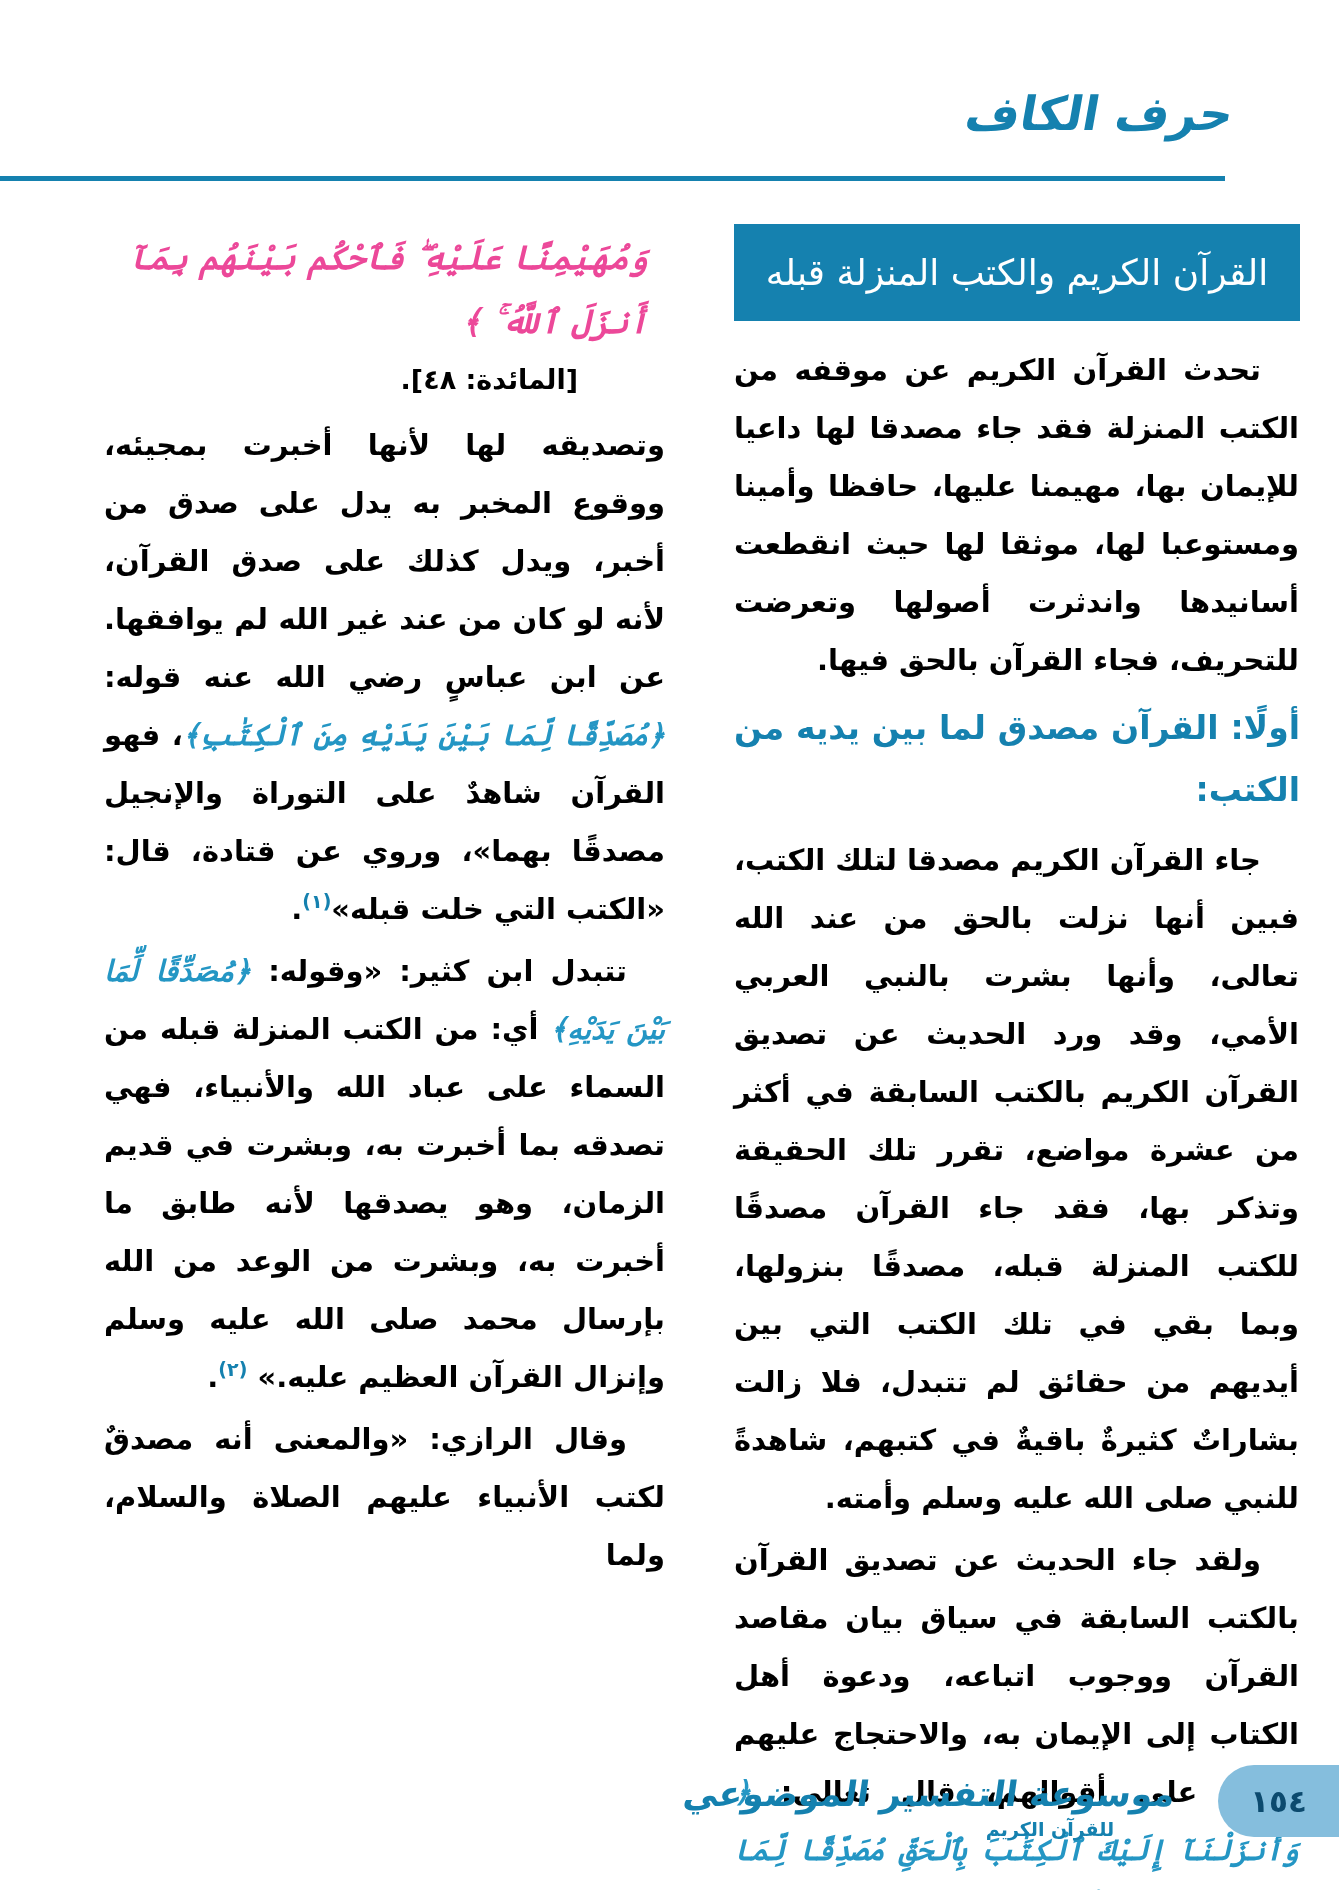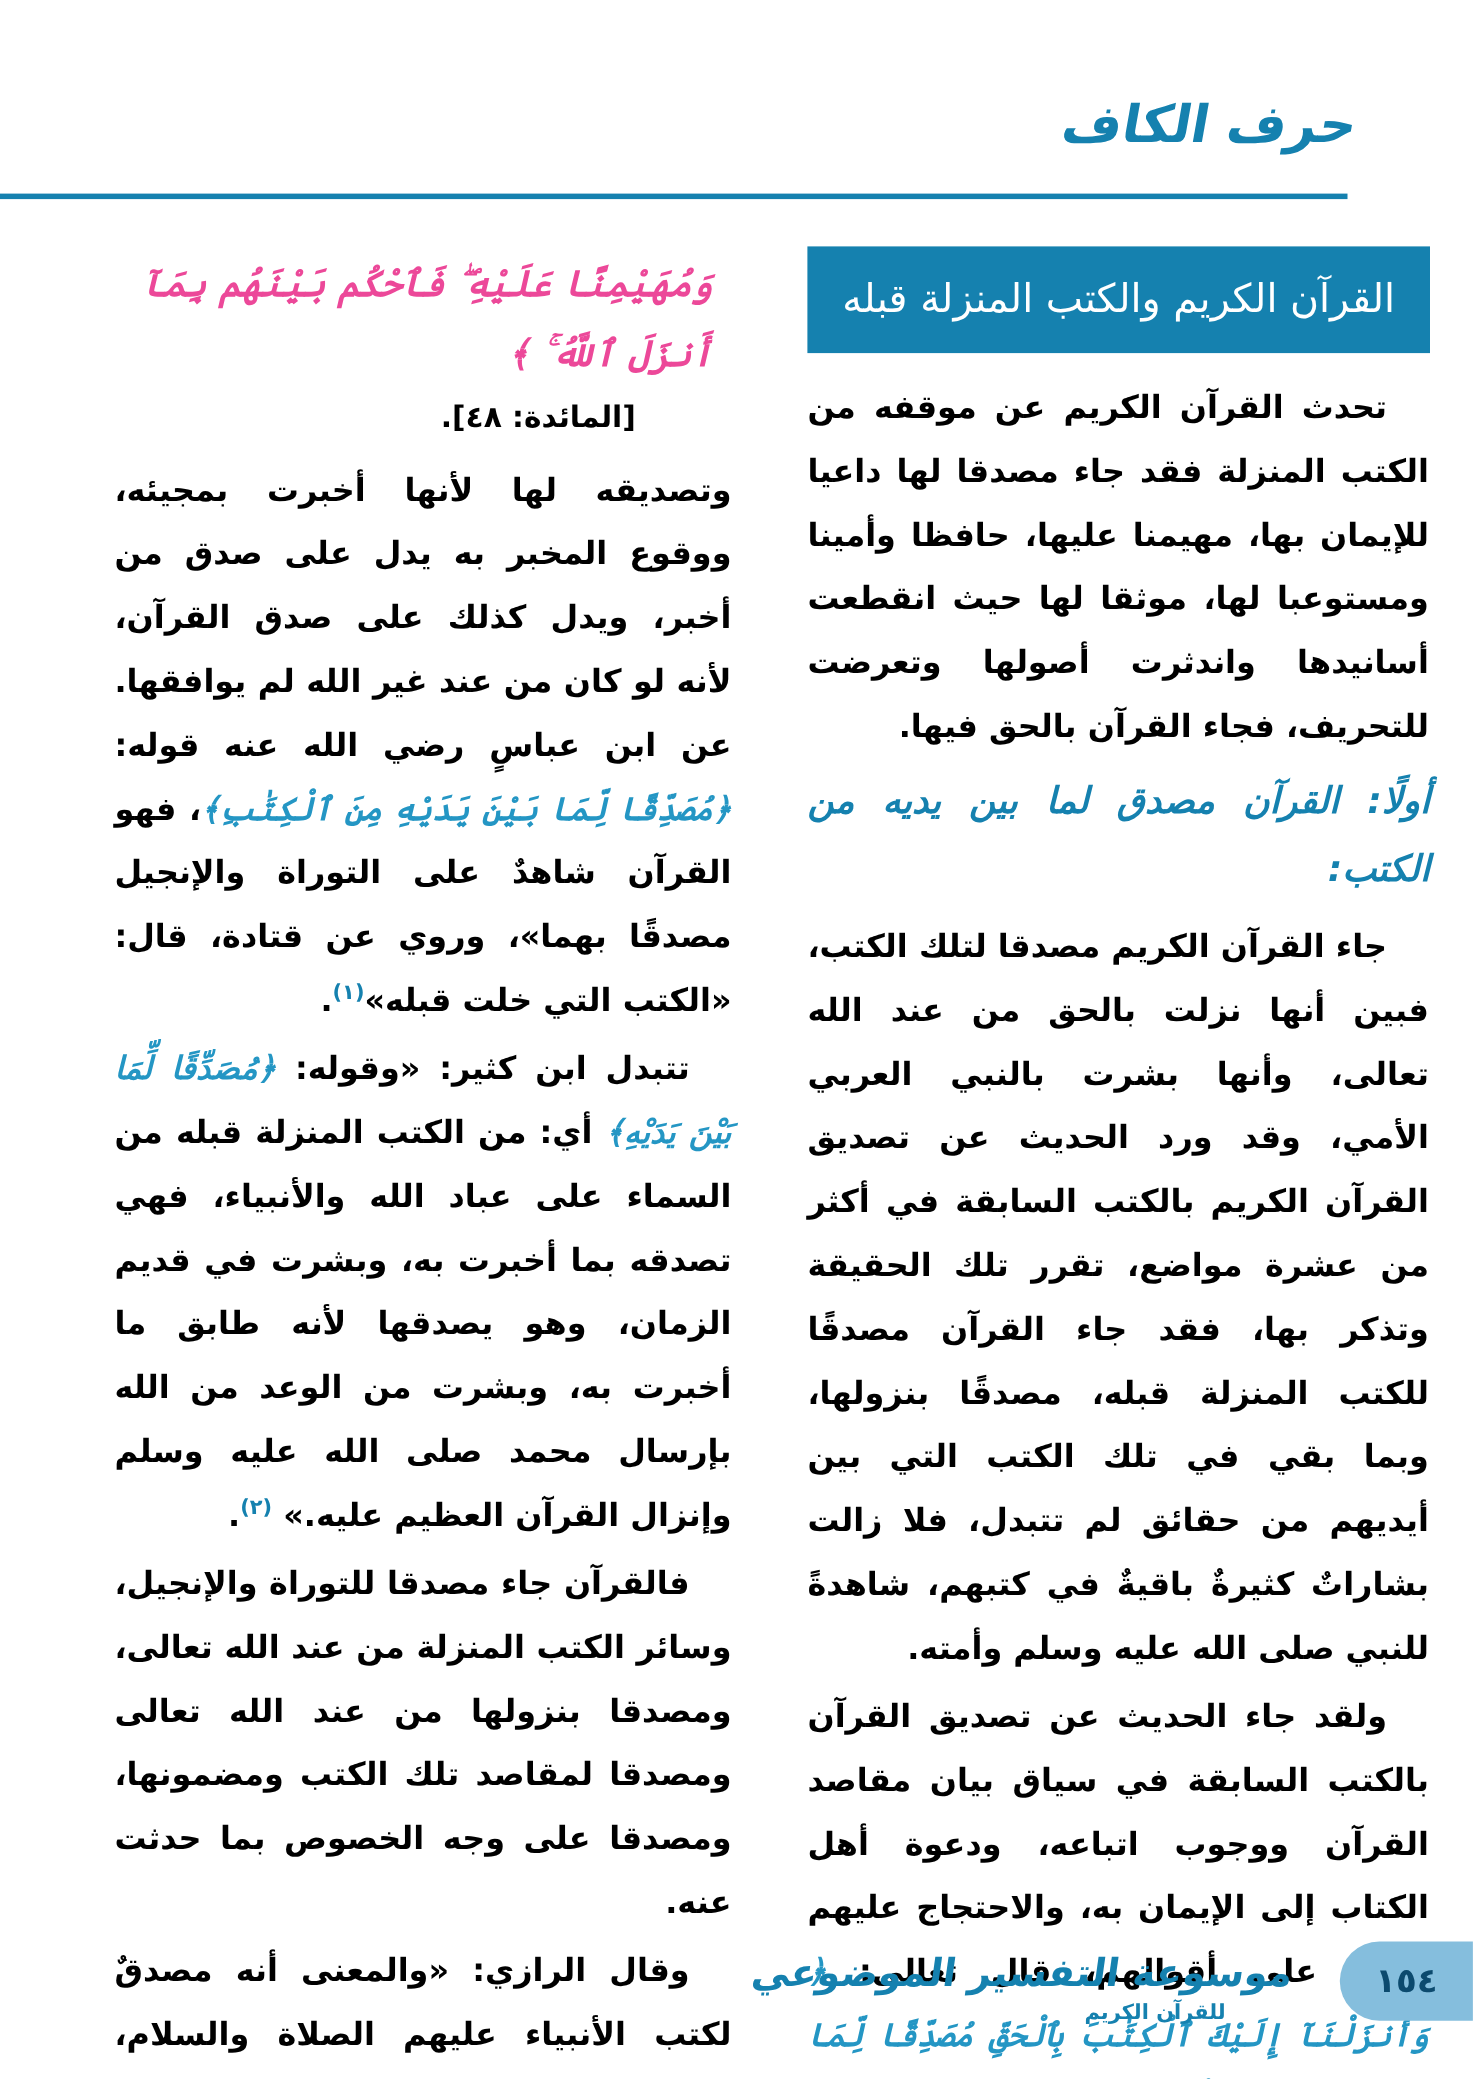--- a/index.html
+++ b/index.html
@@ -41,21 +41,20 @@
   p.body {
     margin: 0 1px 4px 0;
     font-size: 29px; line-height: 58px; font-weight: bold;
     text-align: justify; text-indent: 38px;
   }
   p.no-indent { text-indent: 0; }
   .subheading {
     color: #1581af; font-size: 33px; font-weight: bold;
     line-height: 62px; text-align: justify;
     margin: 8px 0 10px 0;
-    font-style: italic;
   }
   .quran {
     color: #2496c4; font-weight: bold; font-style: italic;
   }
   .verse-standalone {
     margin: 0; padding-right: 18px;
     color: #ec4899; font-size: 33px; font-weight: bold; font-style: italic;
     line-height: 64px; text-align: right;
   }
   .verse-ref {
@@ -102,21 +101,20 @@
       <div class="subheading">أولًا: القرآن مصدق لما بين يديه من الكتب:</div>
       <p class="body">جاء القرآن الكريم مصدقا لتلك الكتب، فبين أنها نزلت بالحق من عند الله تعالى، وأنها بشرت بالنبي العربي الأمي، وقد ورد الحديث عن تصديق القرآن الكريم بالكتب السابقة في أكثر من عشرة مواضع، تقرر تلك الحقيقة وتذكر بها، فقد جاء القرآن مصدقًا للكتب المنزلة قبله، مصدقًا بنزولها، وبما بقي في تلك الكتب التي بين أيديهم من حقائق لم تتبدل، فلا زالت بشاراتٌ كثيرةٌ باقيةٌ في كتبهم، شاهدةً للنبي صلى الله عليه وسلم وأمته.</p>
       <p class="body"><span>ولقد جاء الحديث عن تصديق القرآن بالكتب السابقة في سياق بيان مقاصد القرآن ووجوب اتباعه، ودعوة أهل الكتاب إلى الإيمان به، والاحتجاج عليهم والرد على أقوالهم، قال تعالى: </span><span class="quran">﴿ وَأَنزَلْنَآ إِلَيْكَ ٱلْكِتَٰبَ بِٱلْحَقِّ مُصَدِّقًا لِّمَا بَيْنَ يَدَيْهِ مِنَ ٱلْكِتَٰبِ</span></p>
     </div>
 
     <div class="col-left">
       <p class="verse-standalone">وَمُهَيْمِنًا عَلَيْهِ ۖ فَٱحْكُم بَيْنَهُم بِمَآ أَنزَلَ ٱللَّهُ ۚ ﴾</p>
       <p class="verse-ref">[المائدة: ٤٨].</p>
       <p class="body no-indent"><span>وتصديقه لها لأنها أخبرت بمجيئه، ووقوع المخبر به يدل على صدق من أخبر، ويدل كذلك على صدق القرآن، لأنه لو كان من عند غير الله لم يوافقها. عن ابن عباسٍ رضي الله عنه قوله: </span><span class="quran">﴿مُصَدِّقًا لِّمَا بَيْنَ يَدَيْهِ مِنَ ٱلْكِتَٰبِ﴾</span><span>، فهو القرآن شاهدٌ على التوراة والإنجيل مصدقًا بهما»، وروي عن قتادة، قال: «الكتب التي خلت قبله»</span><sup class="fn">(١)</sup><span>.</span></p>
       <p class="body"><span>تتبدل ابن كثير: «وقوله: </span><span class="quran">﴿مُصَدِّقًا لِّمَا بَيْنَ يَدَيْهِ﴾</span><span> أي: من الكتب المنزلة قبله من السماء على عباد الله والأنبياء، فهي تصدقه بما أخبرت به، وبشرت في قديم الزمان، وهو يصدقها لأنه طابق ما أخبرت به، وبشرت من الوعد من الله بإرسال محمد صلى الله عليه وسلم وإنزال القرآن العظيم عليه.» </span><sup class="fn">(٢)</sup><span>.</span></p>
-      <p class="body">فالقرآن جاء مصدقا للتوراة والإنجيل، وسائر الكتب المنزلة من عند الله تعالى، ومصدقا بنزولها من عند الله تعالى ومصدقا لمقاصد تلك الكتب ومضمونها، ومصدقا على وجه الخصوص بما حدثت عنه.</p>
       <p class="body">وقال الرازي: «والمعنى أنه مصدقٌ لكتب الأنبياء عليهم الصلاة والسلام، ولما</p>
 
     </div>
 
   </div>
 
   <div class="publisher-logo">
     <div class="logo-main">موسوعة التفسير الموضوعي</div>
     <div class="logo-sub">للقرآن الكريم</div>
   </div>

